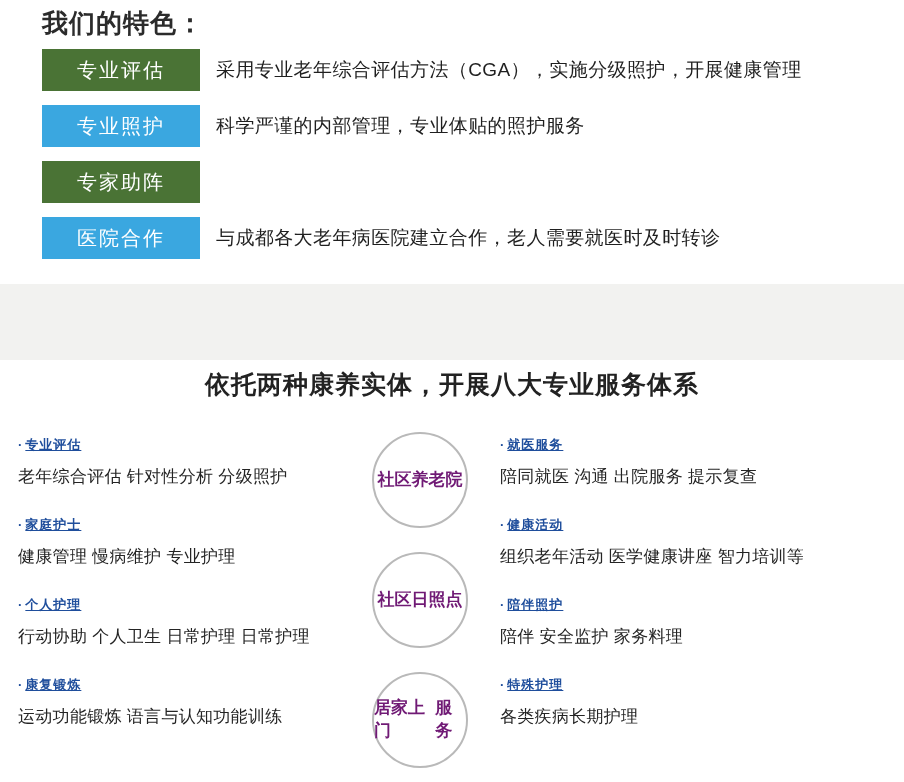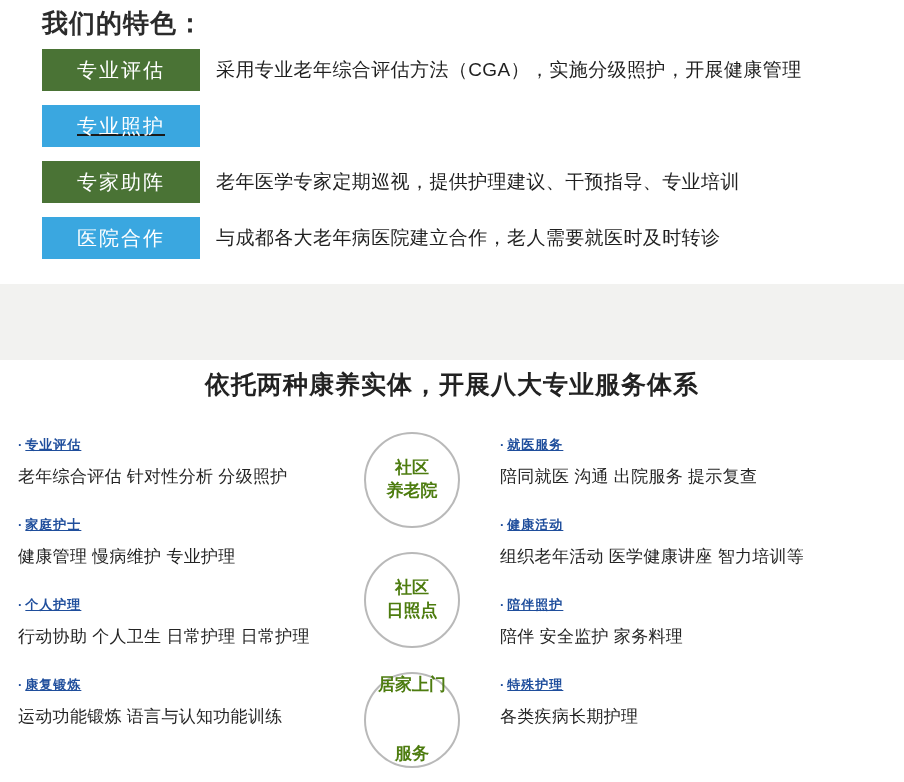--- a/index.html
+++ b/index.html
@@ -55,21 +55,21 @@
   .feature-tag.green { background: #4a7335; }
   .feature-tag.blue  { background: #3aa7e0; }
   .feature-text {
     margin-left: 16px;
     font-size: 19px;
     color: #1f1f1f;
     white-space: nowrap;
     letter-spacing: 0.4px;
   }
   #feature-row-0 { top: 48px; }
-  #feature-row-1 { top: 104px; text-decoration: underline; }
+  #feature-row-1 { top: 104px; }
   #feature-row-2 { top: 160px; }
   #feature-row-3 { top: 216px; }
 
   
   #section-divider {
     position: absolute;
     left: 0;
     top: 284px;
     width: 904px;
     height: 76px;
@@ -123,31 +123,31 @@
     margin-top: 11px;
     font-size: 17px;
     color: #242424;
     white-space: nowrap;
     letter-spacing: 0.3px;
   }
 
   
   .svc-circle {
     position: absolute;
-    left: 364px;
+    left: 372px;
     width: 96px;
     height: 96px;
     border: 2px solid #b9b9b9;
     border-radius: 50%;
     display: flex;
-    flex-direction: column;
+    flex-direction: row;
     align-items: center;
     justify-content: center;
     font-size: 17px;
-    color: #4d7c0f;
+    color: #701a75;
     line-height: 1.35;
     font-weight: bold;
     box-sizing: border-box;
     background: #ffffff;
   }
   #svc-circle-0 { top: 72px; }
   #svc-circle-1 { top: 192px; }
   #svc-circle-2 { top: 312px; justify-content: space-between; }
 </style>
 </head>
@@ -157,25 +157,25 @@
 
   <div id="features-heading">我们的特色：</div>
 
   <div class="feature-row" id="feature-row-0">
     <div class="feature-tag green">专业评估</div>
     <div class="feature-text">采用专业老年综合评估方法（CGA），实施分级照护，开展健康管理</div>
   </div>
 
   <div class="feature-row" id="feature-row-1">
     <div class="feature-tag blue">专业照护</div>
+    <div class="feature-text">科学严谨的内部管理，专业体贴的照护服务</div>
   </div>
 
   <div class="feature-row" id="feature-row-2">
     <div class="feature-tag green">专家助阵</div>
-    <div class="feature-text">老年医学专家定期巡视，提供护理建议、干预指导、专业培训</div>
   </div>
 
   <div class="feature-row" id="feature-row-3">
     <div class="feature-tag blue">医院合作</div>
     <div class="feature-text">与成都各大老年病医院建立合作，老人需要就医时及时转诊</div>
   </div>
 
 </div>
 
 <div id="section-divider"></div>

